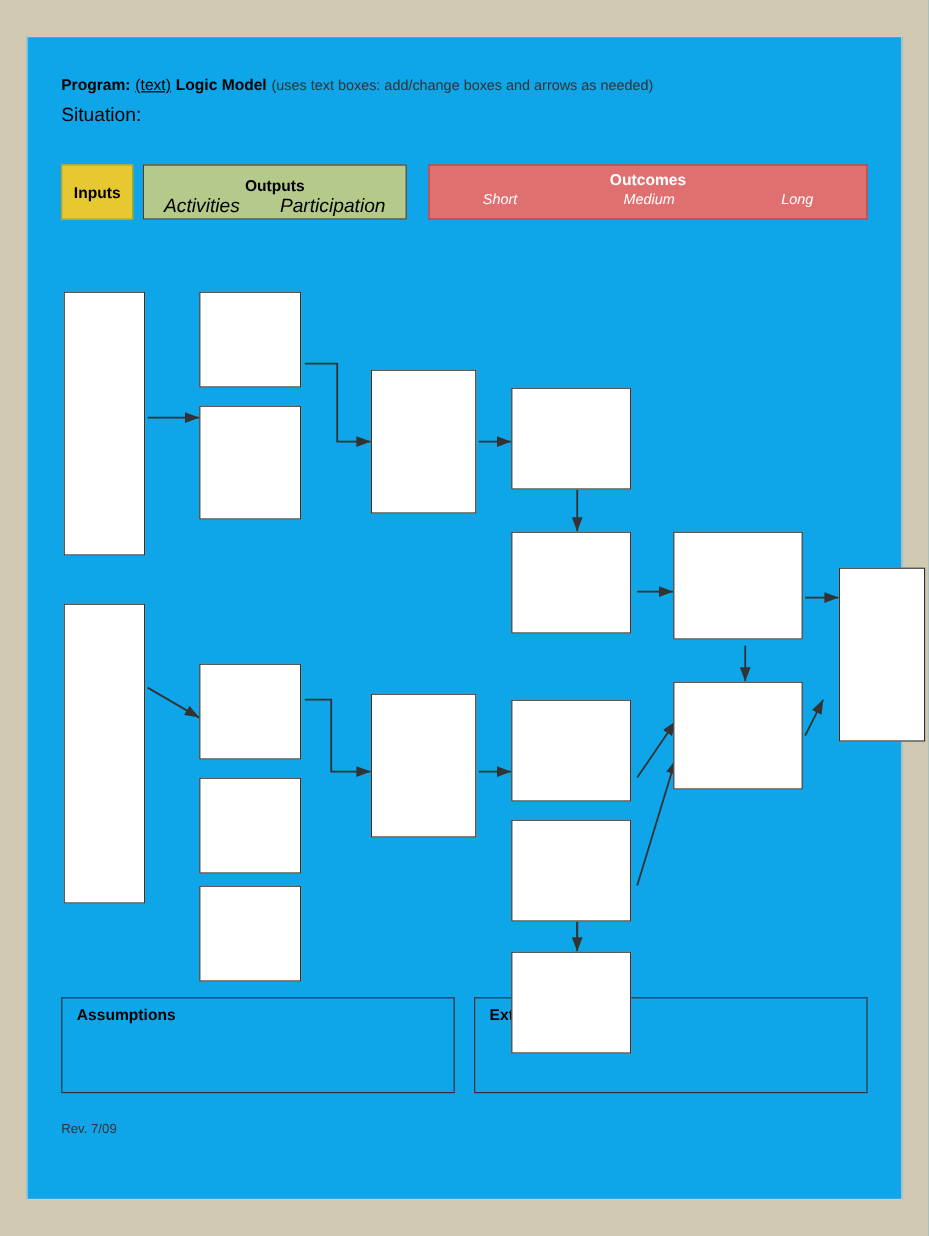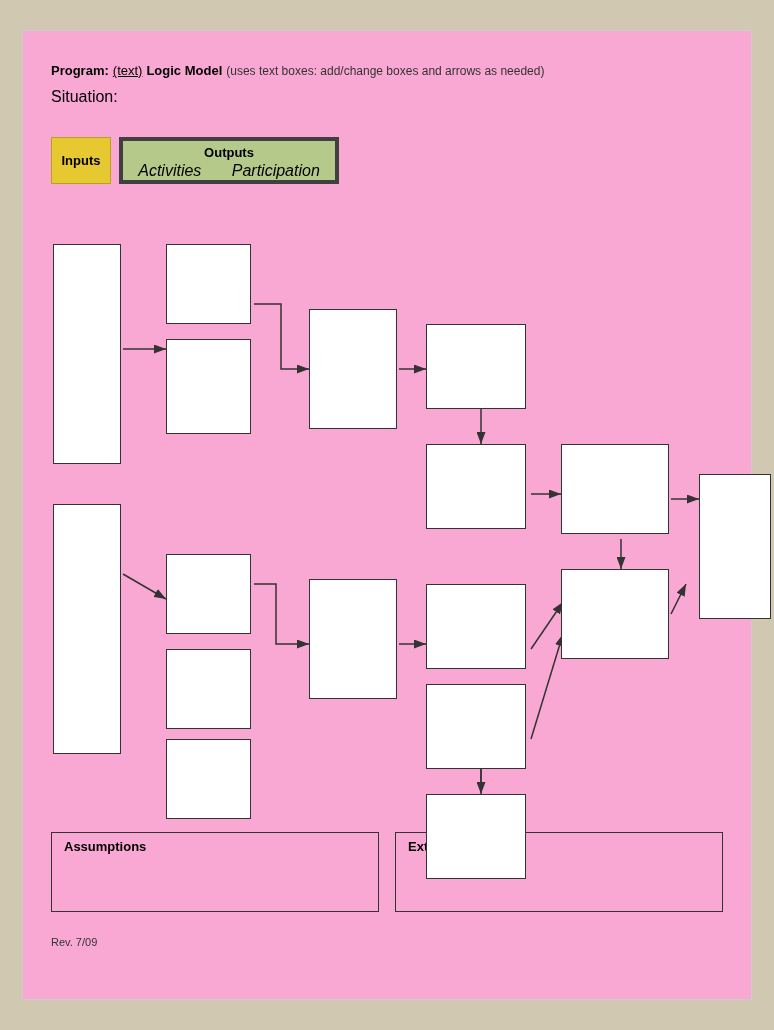--- a/index.html
+++ b/index.html
@@ -7,21 +7,21 @@
       background: #d0c8b0;
       display: flex;
       justify-content: center;
       align-items: center;
       min-height: 100vh;
       font-family: Arial, sans-serif;
     }
     .page {
       width: 730px;
       min-height: 970px;
-      background: #f9a8d4;
+      background: #0ea5e9;
       border: 1px solid #ccc;
       padding: 30px 28px 20px 28px;
       position: relative;
     }
     .header {
       font-size: 13px;
       margin-bottom: 4px;
       line-height: 1.6;
     }
     .header .program-line {
@@ -51,27 +51,27 @@
       display: flex;
       flex-direction: column;
       align-items: center;
       justify-content: center;
       font-weight: bold;
       font-size: 13px;
       flex-shrink: 0;
     }
     .hdr-outputs {
       background: #b5c98a;
-      border: 4px solid #404040;
+      border: 1px solid #404040;
       width: 220px;
       min-height: 46px;
       display: flex;
       flex-direction: column;
       align-items: center;
-      justify-content: flex-start;
+      justify-content: flex-end;
       padding-top: 4px;
       margin-left: 8px;
       flex-shrink: 0;
     }
     .hdr-outputs .title { font-weight: bold; font-size: 13px; }
     .hdr-outputs .sub {
       display: flex;
       width: 100%;
       justify-content: space-around;
       font-style: italic;
@@ -167,20 +167,28 @@
       <span>Inputs</span>
     </div>
     <div class="hdr-outputs">
       <span class="title">Outputs</span>
       <div class="sub">
         <span>Activities</span>
         <span>Participation</span>
       </div>
     </div>
     <div class="hdr-gap"></div>
+    <div class="hdr-outcomes">
+      <span class="title">Outcomes</span>
+      <div class="sub">
+        <span>Short</span>
+        <span>Medium</span>
+        <span>Long</span>
+      </div>
+    </div>
   </div>
 
   <div class="diagram">
 
     <svg class="arrows-svg" xmlns="http://www.w3.org/2000/svg">
       <defs>
         <marker id="arrowhead" markerWidth="8" markerHeight="6" refX="8" refY="3" orient="auto">
           <polygon points="0 0, 8 3, 0 6" fill="#333"></polygon>
         </marker>
         <marker id="arrowhead2" markerWidth="8" markerHeight="6" refX="8" refY="3" orient="auto">

